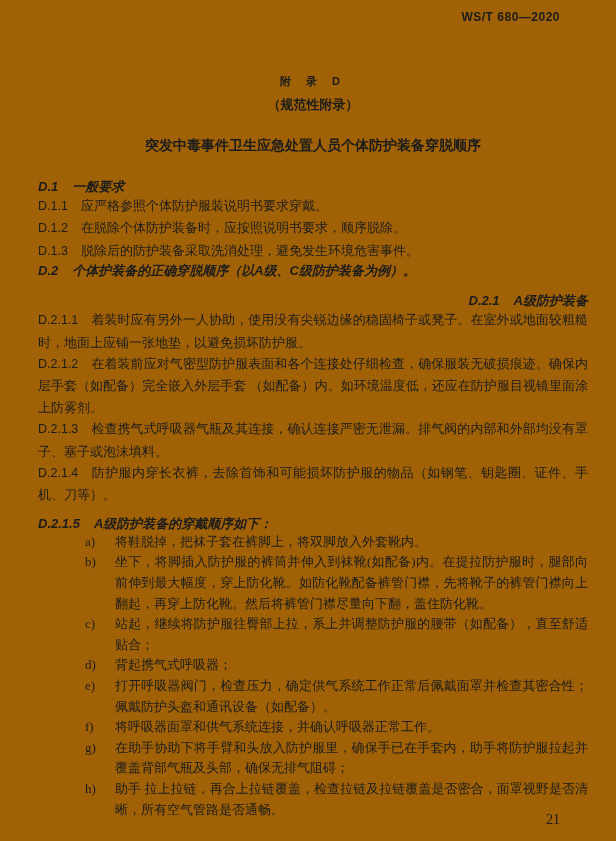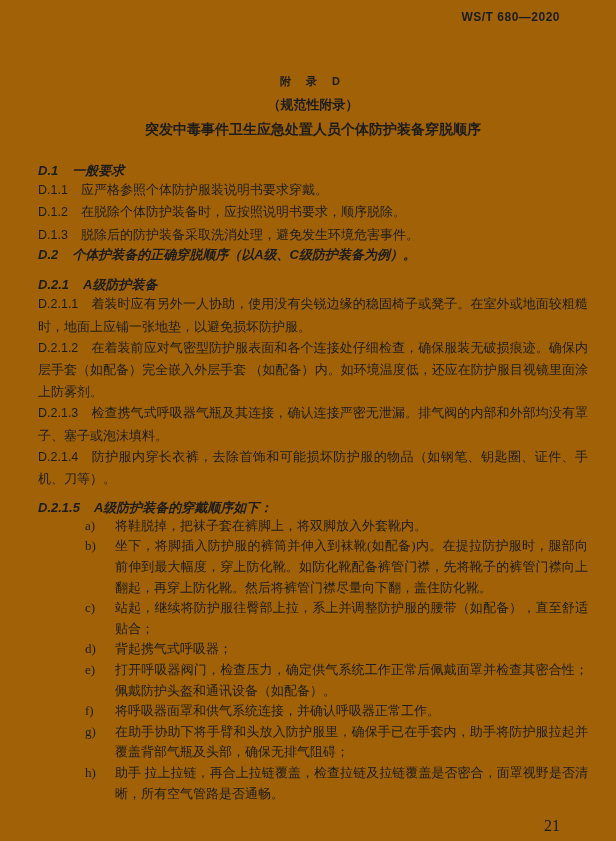--- a/index.html
+++ b/index.html
@@ -29,32 +29,32 @@
   .title-line1 {
     font-family:"Liberation Sans","DejaVu Sans",sans-serif;
     font-weight:bold; font-size:11px; letter-spacing:6px;
   }
   .title-line2 {
     font-family:"Liberation Sans","DejaVu Sans",sans-serif;
     font-weight:bold; font-size:13px; margin-top:7px;text-align:center;
   }
   .title-line3 {
     font-family:"Liberation Sans","DejaVu Sans",sans-serif;
-    font-weight:bold; font-size:14px; margin-top:7px;text-align:center;
+    font-weight:bold; font-size:14px; margin-top:23px;text-align:center;
   }
   .heading {
     font-family:"Liberation Sans","DejaVu Sans",sans-serif;
     font-weight:bold; font-size:13px;
     line-height:16px;
     font-style:italic;
   }
   .heading .num { margin-right:14px; }
   .h-d1   { margin-top:24px; }
   .h-d2   { margin-top:1px; }
-  .h-d21  { margin-top:14px; }
+  .h-d21  { margin-top:14px;text-align:right; }
   .h-d215 { margin-top:10px; }
   .para {
     font-size:13px;
     line-height:21.4px;
     text-align:justify;
   }
   .para .num {
     font-family:"Liberation Sans","DejaVu Sans",sans-serif;
     font-size:12.5px;
     margin-right:13px;
@@ -69,22 +69,22 @@
     text-align:justify;
   }
   .list-item .letter {
     flex:0 0 30px;
     margin-left:47px;
     text-align:left;
   }
   .list-item .li-text { flex:1; }
   .page-number {
     position:absolute;
-    right:56px; bottom:6px;
-    font-size:16px;
+    right:56px; bottom:13px;
+    font-size:14px;
   }
 </style>
 </head>
 <body>
 
 <div class="page">
 
   <div class="doc-header">WS/T 680—2020</div>
 
   <div class="title-block">

